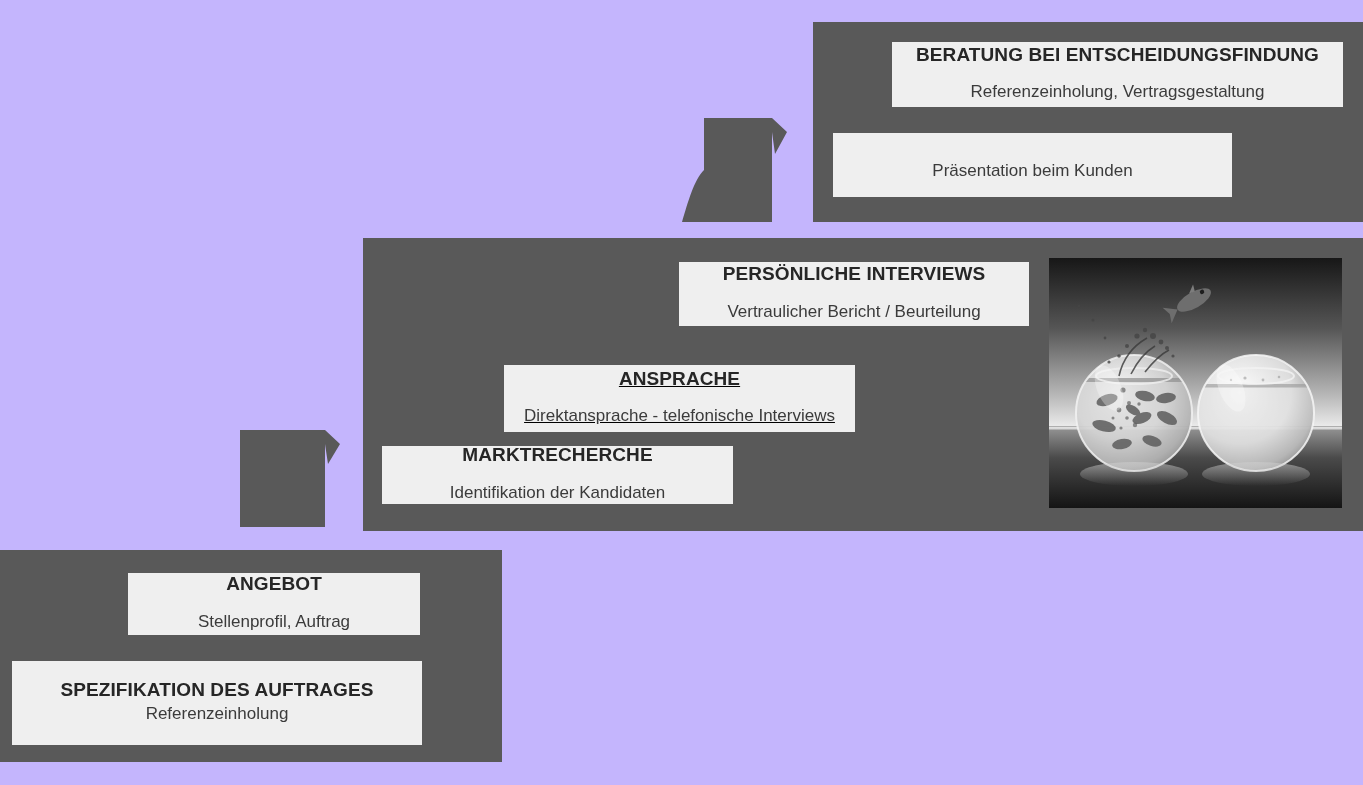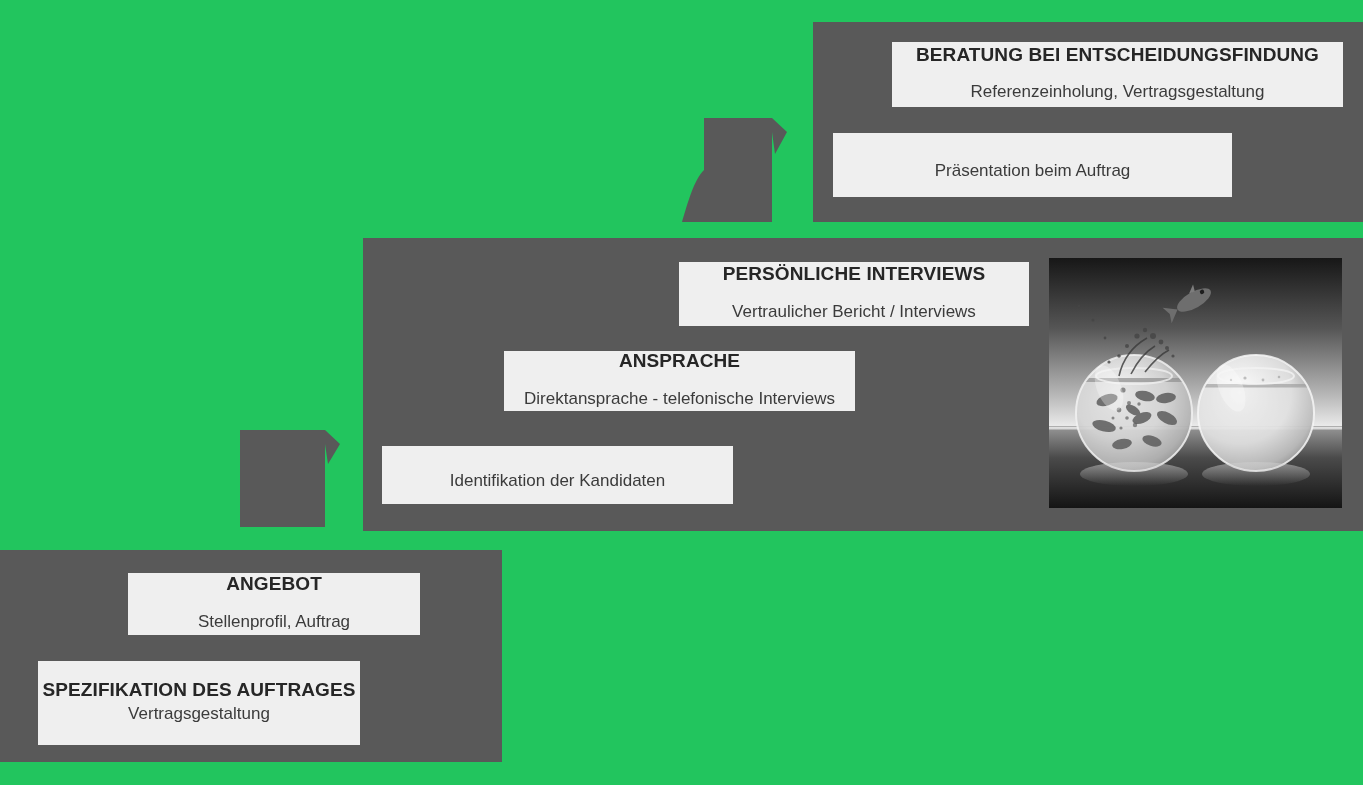--- a/index.html
+++ b/index.html
@@ -9,21 +9,21 @@
   }
   body {
     font-family: "Liberation Sans", sans-serif;
     -webkit-font-smoothing: antialiased;
   }
   #stage {
     position: relative;
     width: 1363px;
     height: 785px;
     overflow: hidden;
-    background: #22c55e;
+    background: #c4b5fd;
   }
 
   
   .panel {
     position: absolute;
     background: #595959;
   }
   #panel-top    { left: 813px; top: 22px;  width: 550px; height: 200px; }
   #panel-middle { left: 363px; top: 238px; width: 1000px; height: 293px; }
   #panel-bottom { left: 0px;   top: 550px; width: 502px; height: 212px; }
@@ -64,26 +64,26 @@
     margin-top: 14px;
     white-space: nowrap;
   }
 
   
   #card-beratung   { left: 892px; top: 42px;  width: 451px; height: 65px; }
   #card-vorstellung{ left: 833px; top: 133px; width: 399px; height: 64px; }
 
   
   #card-interviews { left: 679px; top: 262px; width: 350px; height: 64px; }
-  #card-ansprache  { left: 504px; top: 351px; width: 351px; height: 60px; }
+  #card-ansprache  { left: 504px; top: 365px; width: 351px; height: 67px; text-decoration: underline; }
   #card-marktrecherche { left: 382px; top: 446px; width: 351px; height: 58px; }
 
   
   #card-angebot    { left: 128px; top: 573px; width: 292px; height: 62px; }
-  #card-spezifikation { left: 38px; top: 661px; width: 322px; height: 84px; }
+  #card-spezifikation { left: 12px; top: 661px; width: 410px; height: 84px; }
 
   
   #photo {
     position: absolute;
     left: 1049px;
     top: 258px;
     width: 293px;
     height: 250px;
     overflow: hidden;
     background: #1a1a1a;
@@ -231,40 +231,41 @@
       <ellipse cx="207" cy="216" rx="54" ry="12" fill="url(#reflGrad)"></ellipse>
     </svg>
   </div>
 
   <div class="card" id="card-beratung">
     <div class="card-title">BERATUNG BEI ENTSCHEIDUNGSFINDUNG</div>
     <div class="card-sub">Referenzeinholung, Vertragsgestaltung</div>
   </div>
 
   <div class="card" id="card-vorstellung">
-    <div class="card-sub">Präsentation beim Auftrag</div>
+    <div class="card-sub">Präsentation beim Kunden</div>
   </div>
 
   <div class="card" id="card-interviews">
     <div class="card-title">PERSÖNLICHE INTERVIEWS</div>
-    <div class="card-sub">Vertraulicher Bericht / Interviews</div>
+    <div class="card-sub">Vertraulicher Bericht / Beurteilung</div>
   </div>
 
   <div class="card" id="card-ansprache">
     <div class="card-title">ANSPRACHE</div>
     <div class="card-sub">Direktansprache - telefonische Interviews</div>
   </div>
 
   <div class="card" id="card-marktrecherche">
+    <div class="card-title">MARKTRECHERCHE</div>
     <div class="card-sub">Identifikation der Kandidaten</div>
   </div>
 
   <div class="card" id="card-angebot">
     <div class="card-title">ANGEBOT</div>
     <div class="card-sub">Stellenprofil, Auftrag</div>
   </div>
 
   <div class="card" id="card-spezifikation">
     <div class="card-title">SPEZIFIKATION DES AUFTRAGES</div>
-    <div class="card-sub" style="margin-top:0;">Vertragsgestaltung</div>
+    <div class="card-sub" style="margin-top:0;">Referenzeinholung</div>
   </div>
 
 </div>
 
 </body></html>

